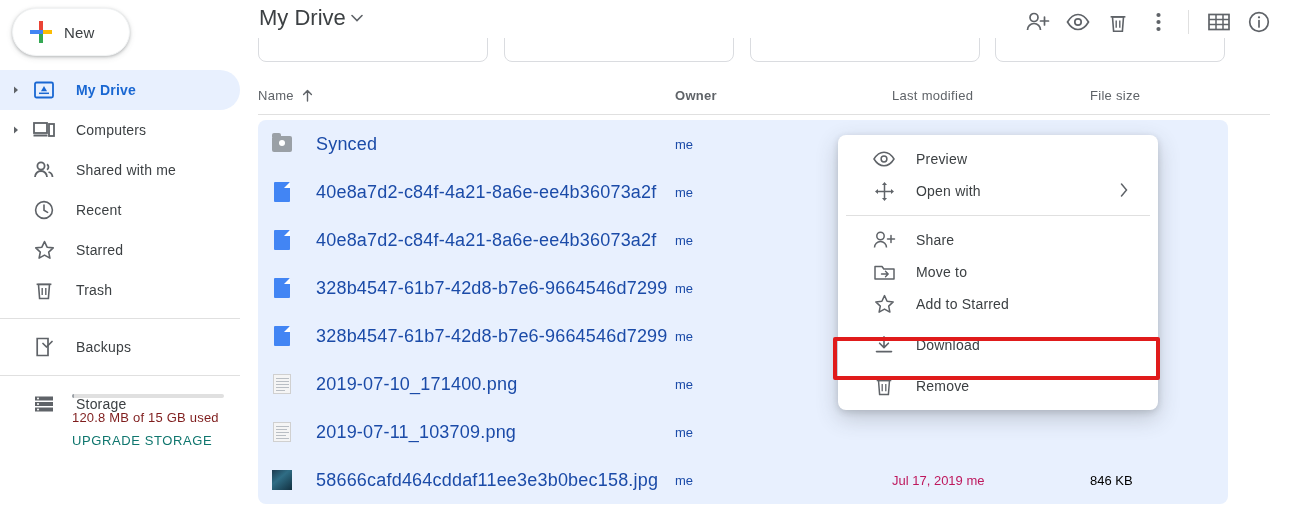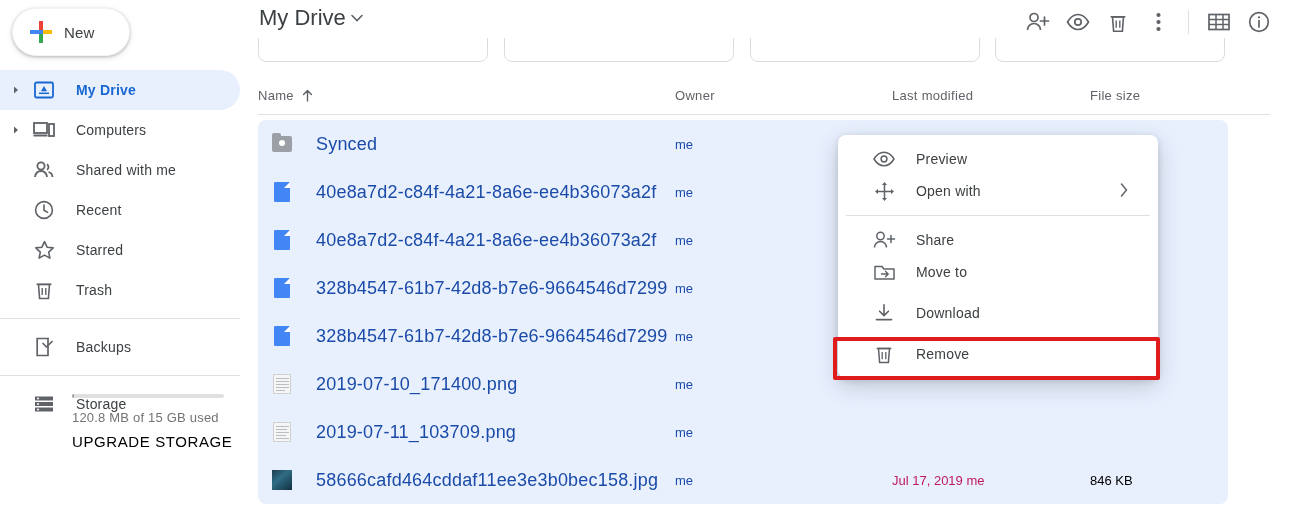--- a/index.html
+++ b/index.html
@@ -64,22 +64,22 @@
   .nav-item.active { background: #e8f0fe; color: #1967d2; font-weight: bold; }
 
   .sb-divider { height: 1px; background: #e0e0e0; margin: 8px 0; }
 
   .storage-area { position: absolute; left: 0; top: 388px; width: 240px; }
   .storage-bar {
     margin: 6px 0 0 72px; width: 152px; height: 4px;
     background: #e0e0e0; border-radius: 2px; overflow: hidden;
   }
   .storage-bar .fill { height: 100%; width: 2px; background: #9aa0a6; }
-  .storage-text { margin: 12px 0 0 72px; font-size: 13px; color: #737373; letter-spacing: .2px; }
-  .upgrade { margin: 8px 0 0 72px; font-size: 15px; color: #000000; letter-spacing: .6px; cursor: pointer; }
+  .storage-text { margin: 12px 0 0 72px; font-size: 13px; color: #7f1d1d; letter-spacing: .2px; }
+  .upgrade { margin: 8px 0 0 72px; font-size: 13px; color: #0f766e; letter-spacing: .6px; cursor: pointer; }
 
   
   .main { position: absolute; left: 240px; top: 0; width: 1049px; height: 508px; background: #fff; }
 
   .topbar { position: absolute; left: 0; top: 0; width: 1049px; height: 42px; }
   .drive-title {
     position: absolute; left: 19px; top: 5px;
     font-size: 22px; color: #3c4043; letter-spacing: 0;
     cursor: pointer;
   }
@@ -106,21 +106,21 @@
     background: #fff;
   }
 
   
   .col-head { position: absolute; left: 0; top: 88px; width: 1049px; height: 32px; }
   .col-head .ch {
     position: absolute; top: 0;
     font-size: 13px; color: #5f6368; letter-spacing: .3px;
   }
   .ch.name { left: 18px; display: flex; align-items: center; gap: 8px; cursor: pointer; }
-  .ch.owner { left: 435px; }
+  .ch.owner { left: 435px; font-weight: bold; }
   .ch.modified { left: 652px; }
   .ch.size { left: 850px; }
   .head-rule { position: absolute; left: 18px; top: 26px; width: 1012px; height: 1px; background: #e0e0e0; }
 
   
   .file-list {
     position: absolute; left: 18px; top: 120px;
     width: 970px;
     background: #e8f0fe;
     border-radius: 8px;
@@ -584,20 +584,28 @@
     <div class="ctx-item">
       <span class="cicon">
         <svg width="21" height="18" viewBox="0 0 21 18">
           <path d="M1 3.5 H8 L9.8 6 H20 V16 H1 Z" fill="none" stroke="#5f6368" stroke-width="1.5" stroke-linejoin="round"></path>
           <path d="M7.5 11 H14 M11.5 8.3 L14.2 11 L11.5 13.7" fill="none" stroke="#5f6368" stroke-width="1.4" stroke-linecap="round" stroke-linejoin="round"></path>
         </svg>
       </span>
       <span class="clabel">Move to</span>
     </div>
 
+    <div class="ctx-item">
+      <span class="cicon">
+        <svg width="21" height="20" viewBox="0 0 21 20">
+          <path d="M10.5 1.6 L13.1 7.2 L19.2 7.9 L14.7 12.1 L15.9 18.1 L10.5 15.1 L5.1 18.1 L6.3 12.1 L1.8 7.9 L7.9 7.2 Z" fill="none" stroke="#5f6368" stroke-width="1.5" stroke-linejoin="round"></path>
+        </svg>
+      </span>
+      <span class="clabel">Add to Starred</span>
+    </div>
 
     <div class="ctx-spacer"></div>
 
     <div class="ctx-item" style="height:34px;">
       <span class="cicon">
         <svg width="20" height="20" viewBox="0 0 20 20">
           <path d="M10 1.8 V12.4 M5.6 8.2 L10 12.6 L14.4 8.2" fill="none" stroke="#5f6368" stroke-width="1.6" stroke-linecap="round" stroke-linejoin="round"></path>
           <path d="M2.5 16.6 H17.5" stroke="#5f6368" stroke-width="1.6" stroke-linecap="round"></path>
         </svg>
       </span>

